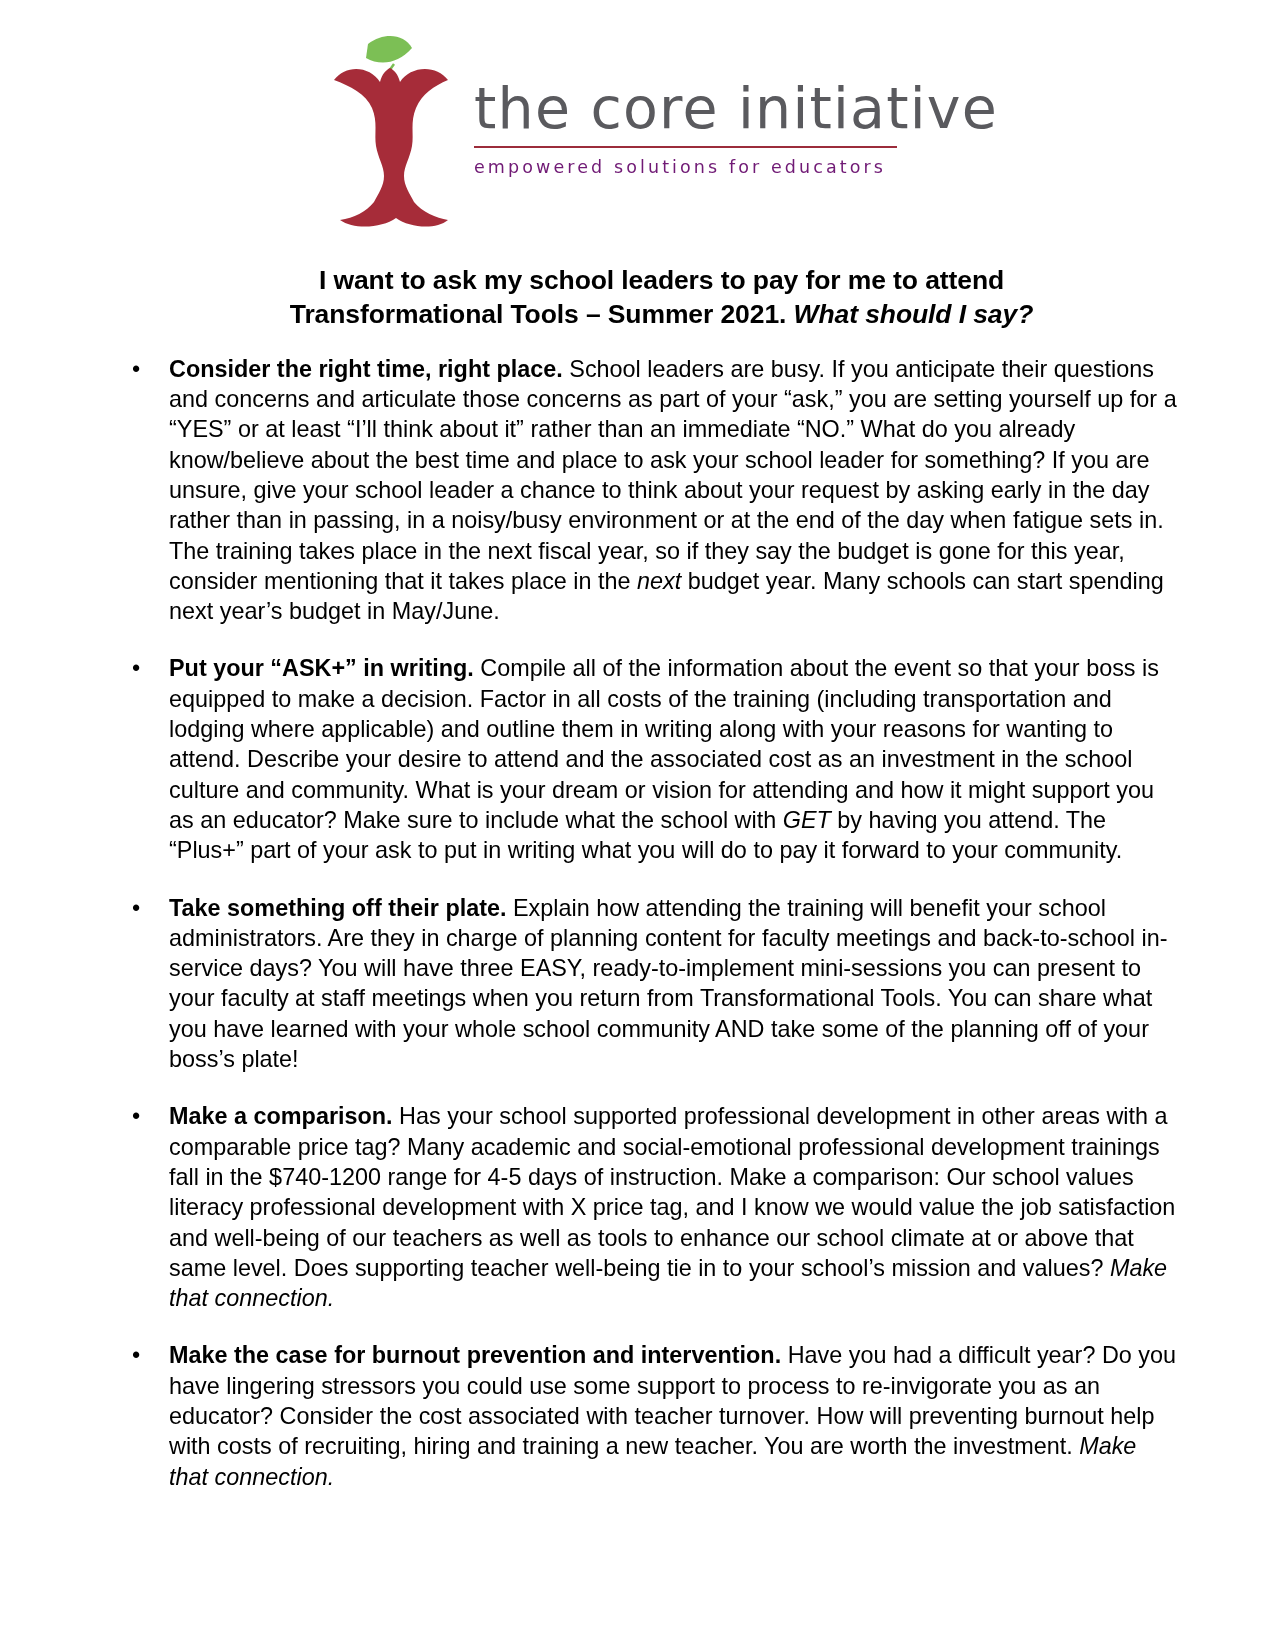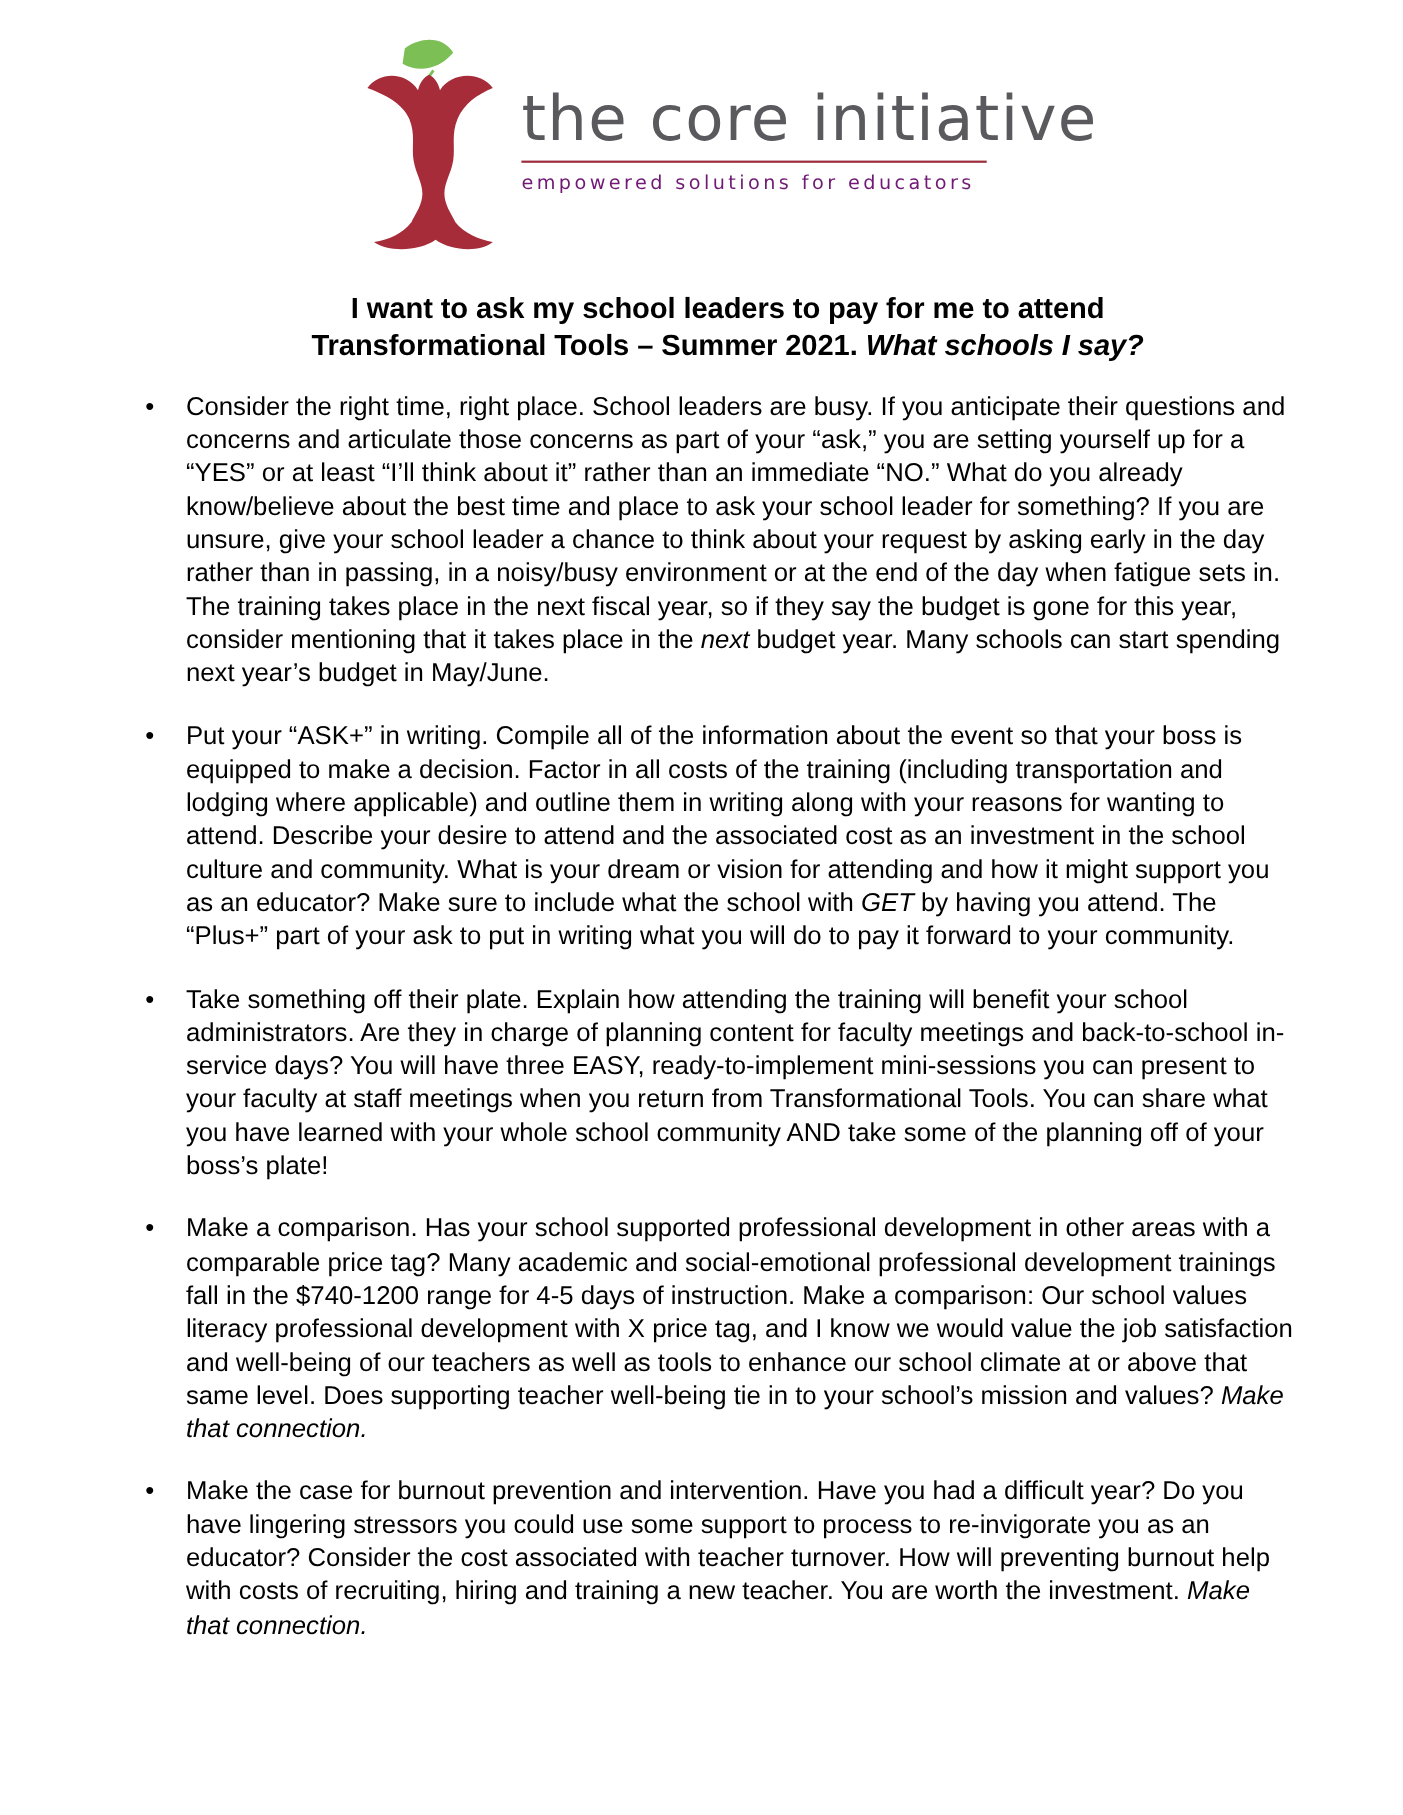--- a/index.html
+++ b/index.html
@@ -100,21 +100,21 @@
   }
   .bullet-item:last-child { margin-bottom: 0; }
   .bullet-dot {
     position: absolute;
     left: 108px;
     top: 0;
     font-size: 23.4px;
     line-height: 1.295;
   }
   .bullet-lead {
-    font-weight: normal;
+    font-weight: bold;
   }
 </style>
 </head>
 <body>
 
 <div class="page">
 
   <div class="logo-block">
     <div class="logo-mark">
       <svg width="136" height="196" viewBox="0 0 136 196" xmlns="http://www.w3.org/2000/svg">
@@ -141,21 +141,21 @@
     </div>
     <div class="logo-text-block">
       <div class="logo-wordmark">the core initiative</div>
       <div class="logo-rule"></div>
       <div class="logo-tagline">empowered solutions for educators</div>
     </div>
   </div>
 
   <h1 class="doc-title">
     <span>I want to ask my school leaders to pay for me to attend</span>
-    <span class="line2"><span>Transformational Tools – Summer 2021. </span><em>What schools I say?</em></span>
+    <span class="line2"><span>Transformational Tools – Summer 2021. </span><em>What should I say?</em></span>
   </h1>
 
   <ul class="bullets">
 
     <li class="bullet-item">
       <span class="bullet-dot">•</span>
       <span class="bullet-lead">Consider the right time, right place.</span><span class="bullet-body"> School leaders are busy. If you anticipate their questions and concerns and articulate those concerns as part of your “ask,” you are setting yourself up for a “YES” or at least “I’ll think about it” rather than an immediate “NO.” What do you already know/believe about the best time and place to ask your school leader for something? If you are unsure, give your school leader a chance to think about your request by asking early in the day rather than in passing, in a noisy/busy environment or at the end of the day when fatigue sets in. The training takes place in the next fiscal year, so if they say the budget is gone for this year, consider mentioning that it takes place in the </span><em>next</em><span class="bullet-body"> budget year. Many schools can start spending next year’s budget in May/June.</span>
     </li>
 
     <li class="bullet-item">

